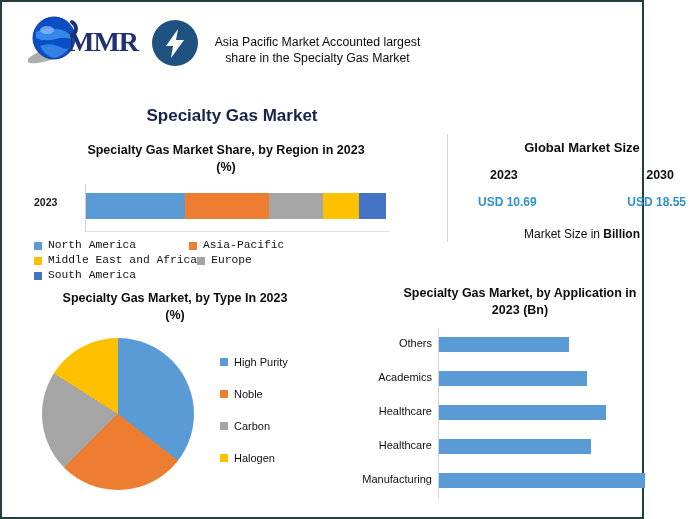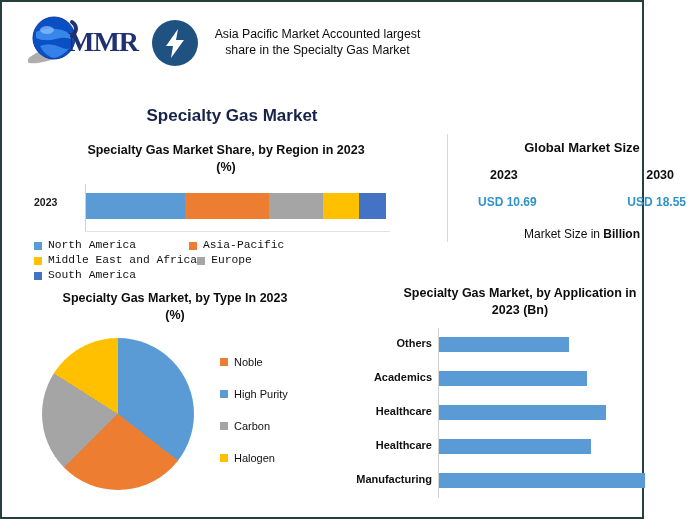--- a/index.html
+++ b/index.html
@@ -7,21 +7,21 @@
   #frame{position:relative;width:644px;height:519px;box-sizing:border-box;
          border:2px solid #23403f;background:#ffffff;}
 
   
   .header{position:absolute;left:0;top:0;width:694px;height:96px;}
   .logo{position:absolute;left:14px;top:8px;width:134px;height:64px;}
   .globe{position:absolute;left:12px;top:4px;width:52px;height:52px;}
   .logo-text{position:absolute;left:52px;top:16px;font-family:"Liberation Serif",serif;
              font-size:28px;font-weight:bold;color:#1f3172;letter-spacing:-1px;}
 
-  .hblock{position:absolute;top:10px;display:flex;align-items:center;}
+  .hblock{position:absolute;top:10px;display:flex;align-items:flex-end;}
   .hb-asia{left:150px;width:275px;}
   .hb-cagr{left:440px;width:250px;}
   .circ{width:46px;height:46px;border-radius:50%;background:#1f5181;flex:0 0 46px;
         position:relative;margin-top:8px;}
   .circ svg{position:absolute;left:0;top:0;}
   .htext{margin-left:10px;font-size:12.3px;line-height:16px;color:#0d0d0d;
          text-align:center;padding-top:6px;}
   .hb-cagr .htext{text-align:center;}
   .cagr-head{font-weight:bold;font-size:12.5px;display:block;line-height:17px;}
 
@@ -68,21 +68,21 @@
   .pl-item{display:flex;align-items:center;height:32px;}
 
   
   .app{position:absolute;left:352px;top:283px;width:336px;}
   .app-title{text-align:center;font-size:12.5px;font-weight:bold;color:#0d0d0d;
              line-height:17px;width:320px;margin-left:6px;}
   .app-plot{position:relative;margin-top:9px;height:172px;}
   .app-axis{position:absolute;left:84px;top:0;width:1px;height:170px;background:#d3d3d3;}
   .app-row{position:relative;height:34px;}
   .app-lab{position:absolute;left:0;top:9px;width:78px;text-align:right;
-           font-size:11px;color:#111;font-weight:bold;}
+           font-size:11px;color:#111;}
   .app-bar{position:absolute;left:85px;top:9px;height:15px;background:#5b9bd5;}
 </style>
 </head>
 <body>
 
 <div id="frame">
 
   <div class="header">
 
     <div class="logo">
@@ -178,26 +178,26 @@
 
   <div class="type">
     <div class="type-title">
       <div>Specialty Gas Market, by Type In 2023</div>
       <div>(%)</div>
     </div>
     <div class="pie-wrap">
       <div class="pie" id="pie" style="background: conic-gradient(rgb(91, 155, 213) 0deg, rgb(91, 155, 213) 127.8deg, rgb(237, 125, 49) 127.8deg, rgb(237, 125, 49) 225deg, rgb(165, 165, 165) 225deg, rgb(165, 165, 165) 302.4deg, rgb(255, 192, 0) 302.4deg, rgb(255, 192, 0) 360deg);"></div>
       <div class="pie-legend">
         <div class="pl-item">
+          <span class="sw" style="background:#5b9bd5"></span>
+          <span>High Purity</span>
+        </div>
+        <div class="pl-item">
           <span class="sw" style="background:#ed7d31"></span>
           <span>Noble</span>
-        </div>
-        <div class="pl-item">
-          <span class="sw" style="background:#5b9bd5"></span>
-          <span>High Purity</span>
         </div>
         <div class="pl-item">
           <span class="sw" style="background:#a5a5a5"></span>
           <span>Carbon</span>
         </div>
         <div class="pl-item">
           <span class="sw" style="background:#ffc000"></span>
           <span>Halogen</span>
         </div>
       </div>

